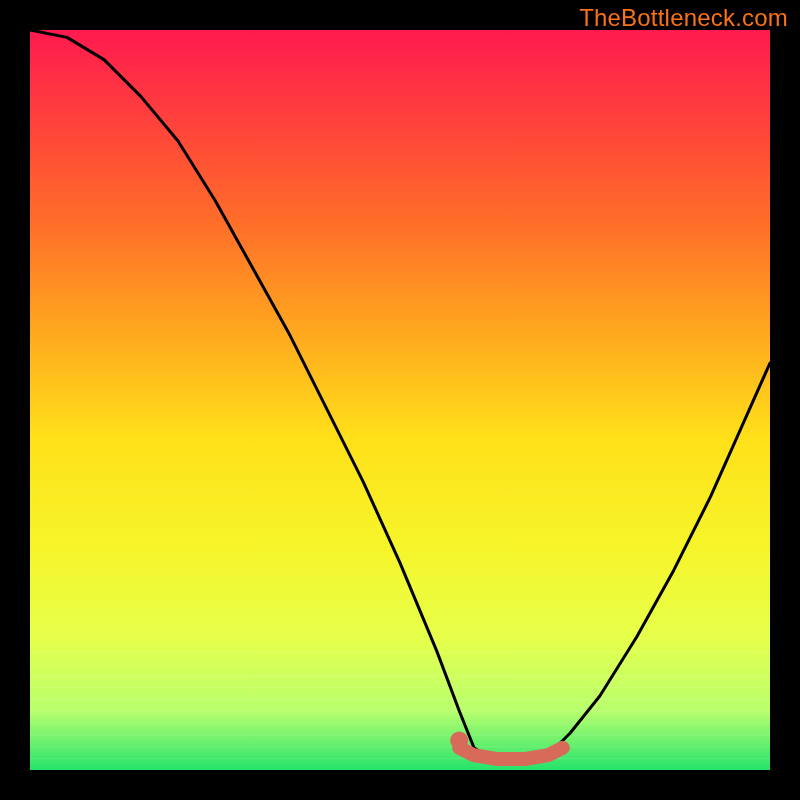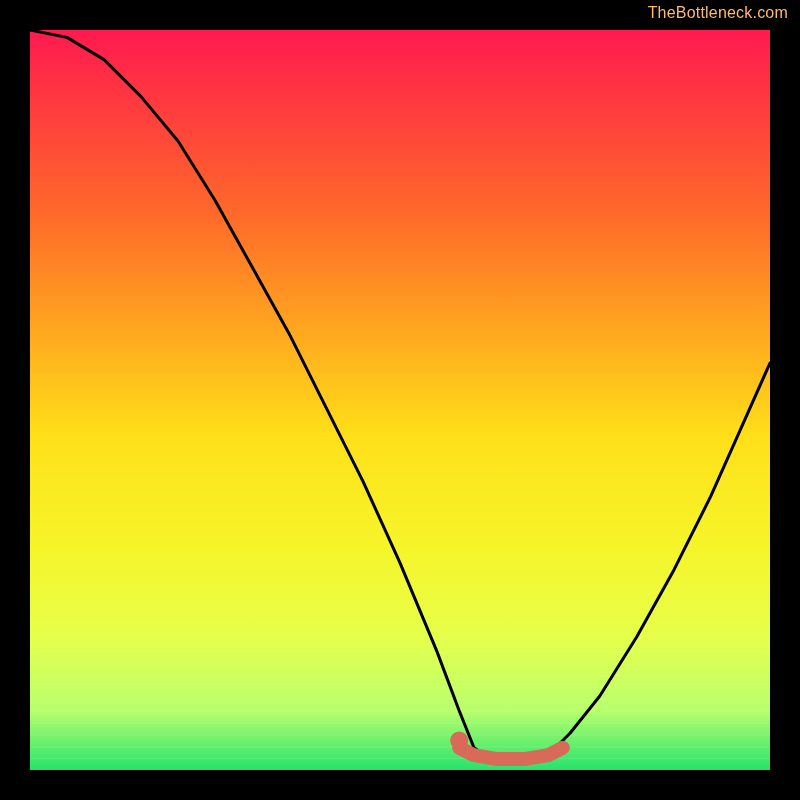--- a/index.html
+++ b/index.html
@@ -13,22 +13,22 @@
   }
   .container {
     position: relative;
     width: 800px;
     height: 800px;
   }
   .watermark {
     position: absolute;
     top: 4px;
     right: 12px;
-    color: #fdba74;
-    font-size: 16px;
+    color: #f97316;
+    font-size: 24px;
     font-weight: 500;
     letter-spacing: 0.2px;
     z-index: 10;
   }
   .plot-area {
     position: absolute;
     top: 30px;
     left: 30px;
     width: 740px;
     height: 740px;

